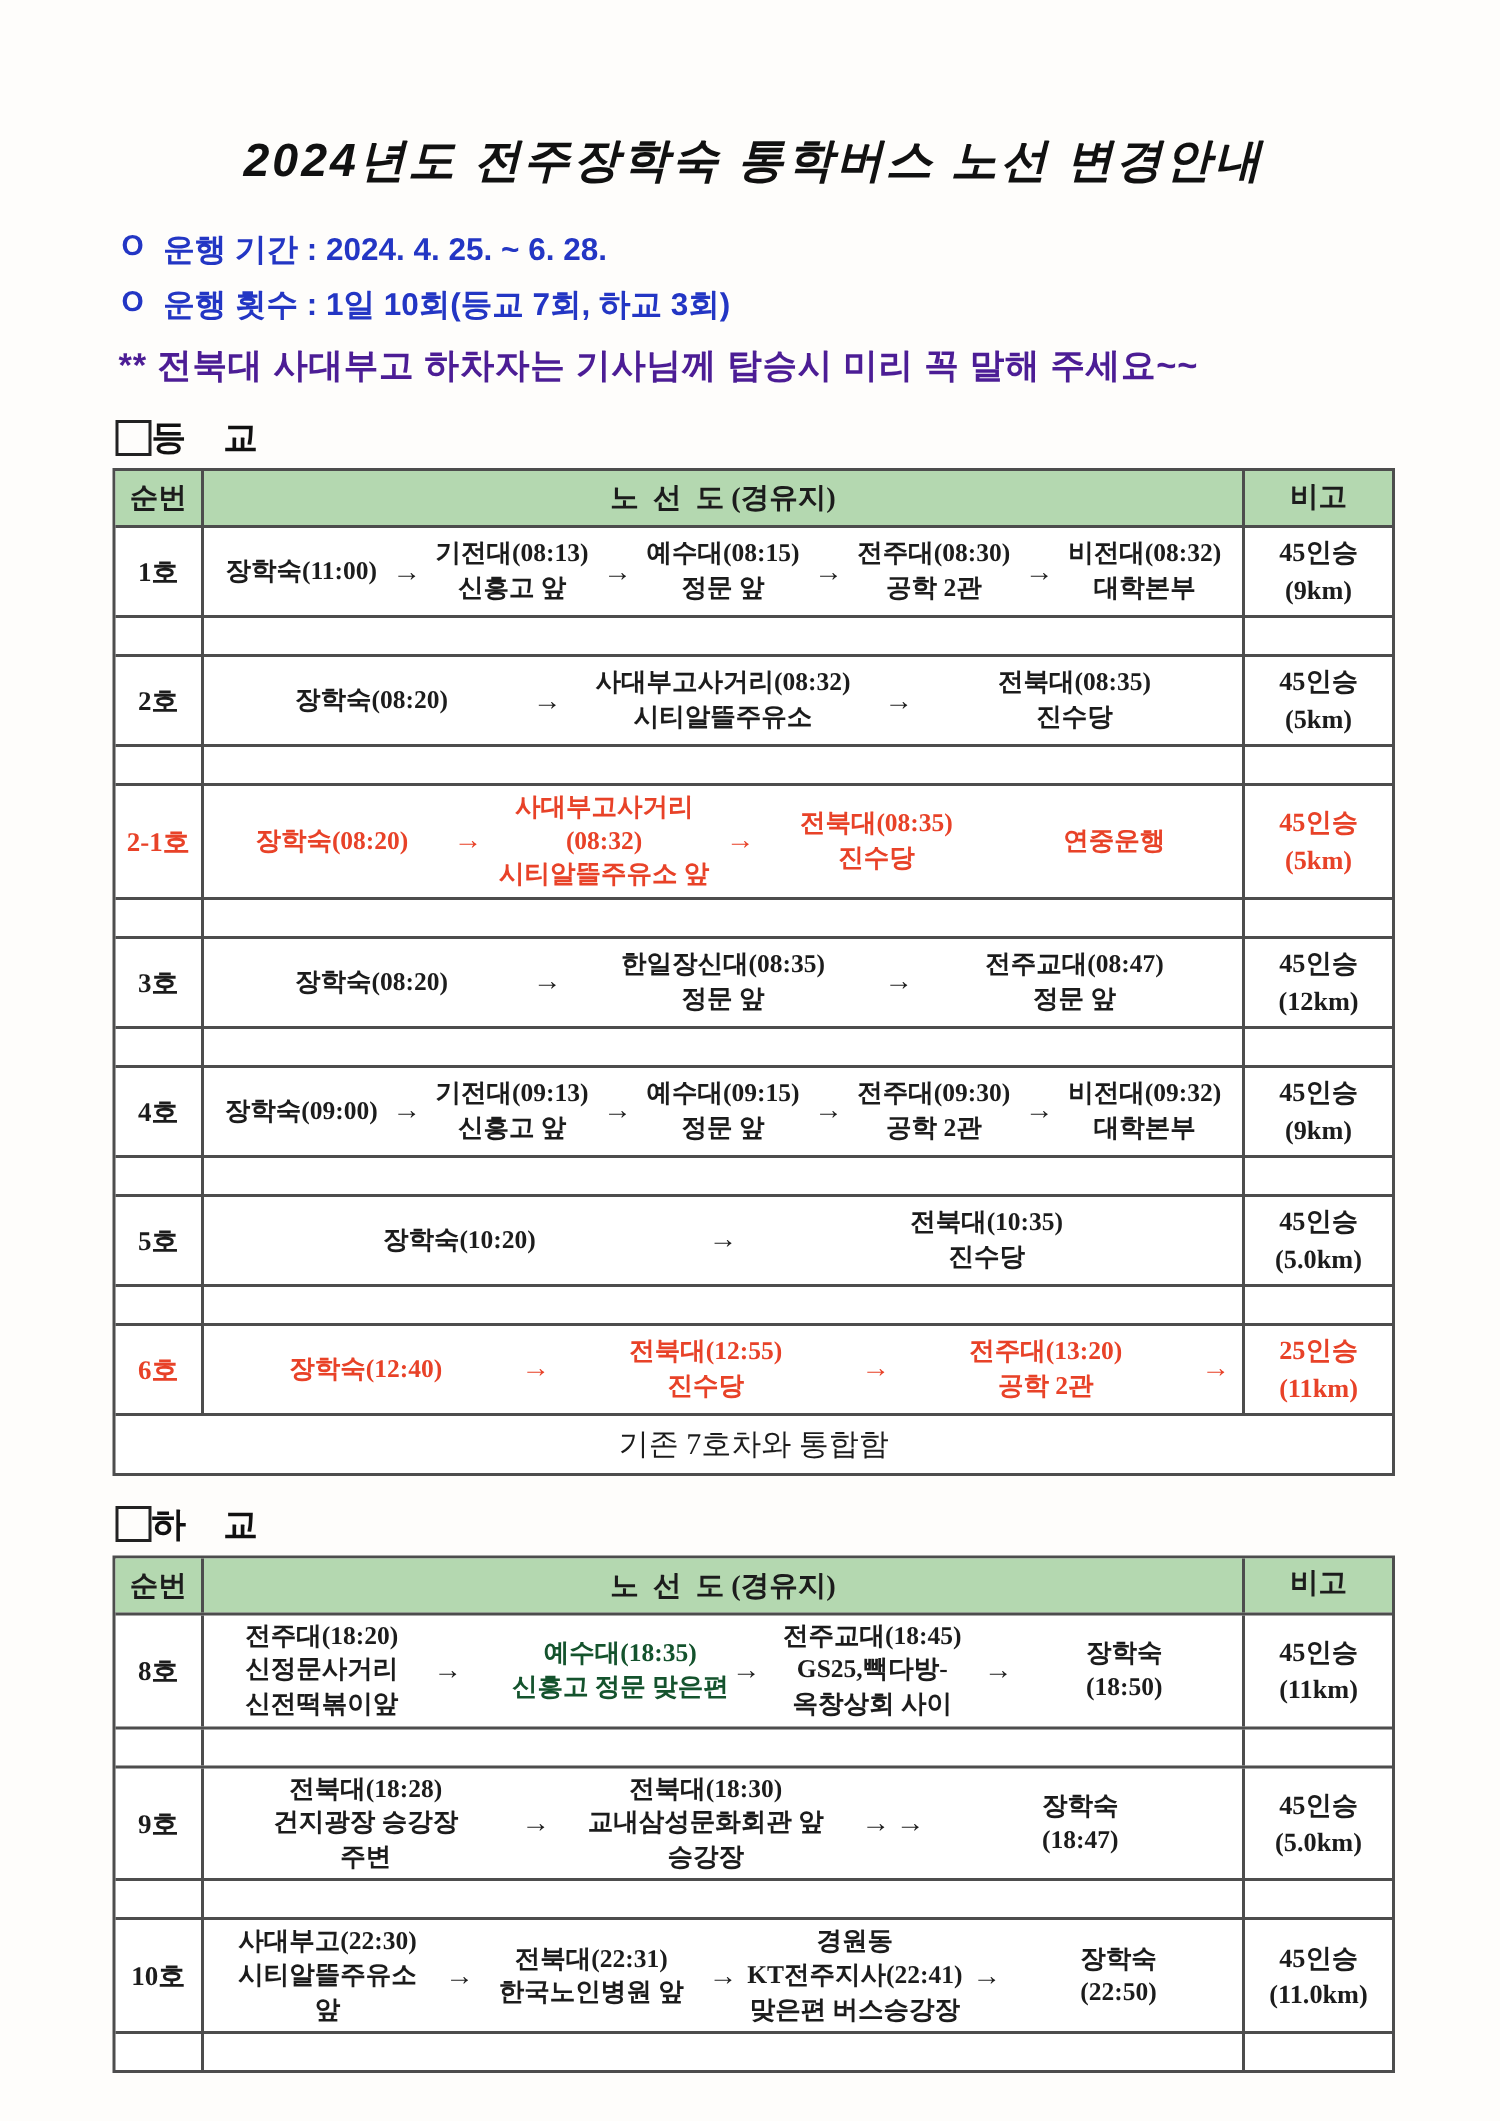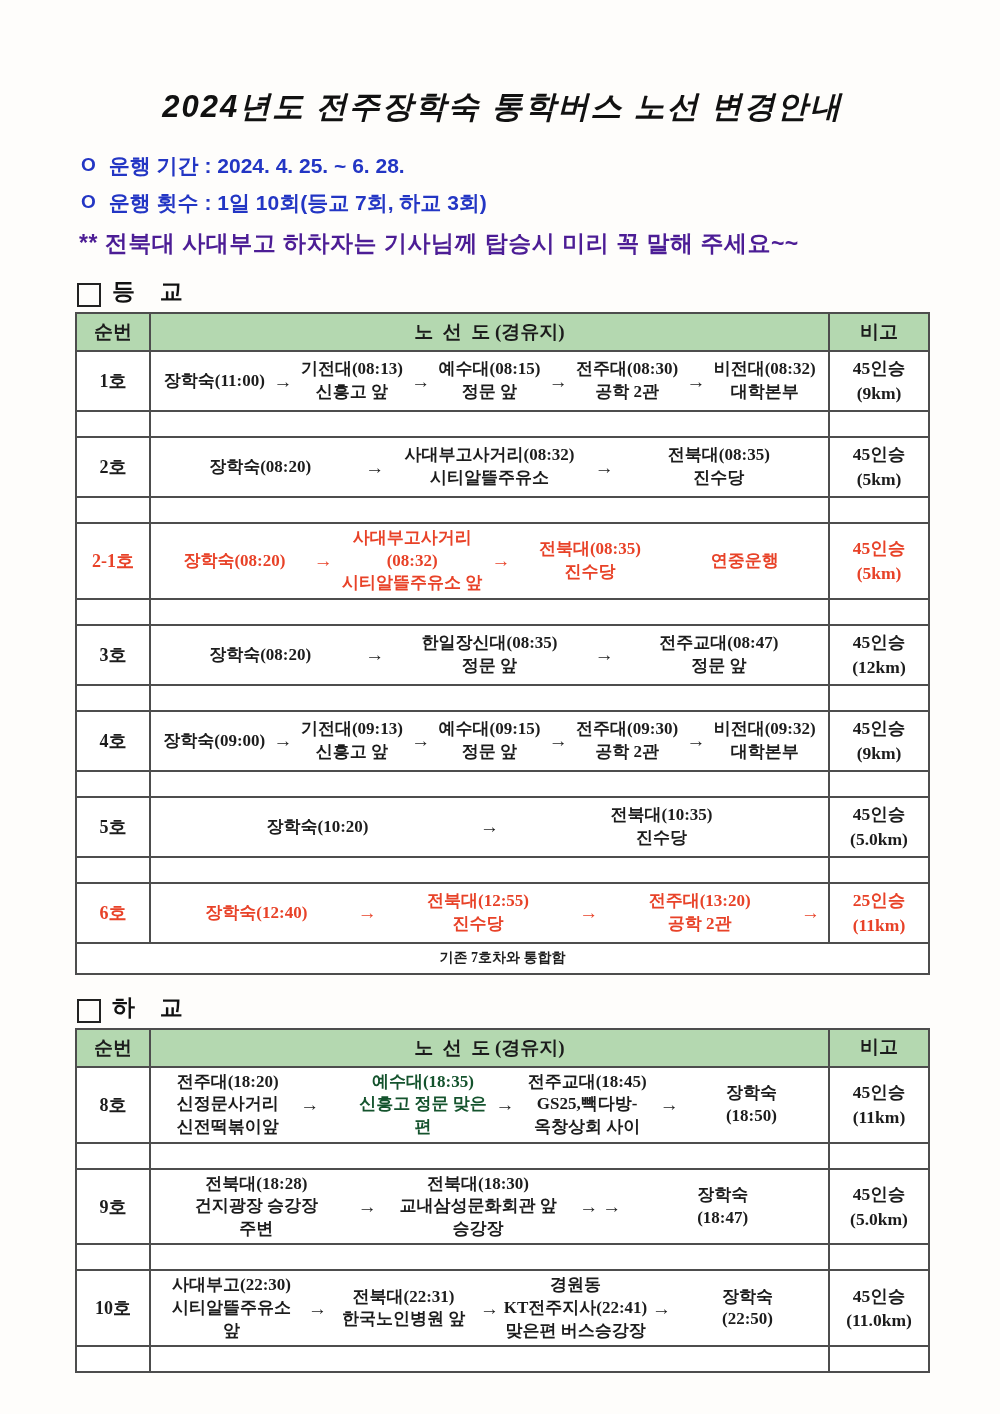--- a/index.html
+++ b/index.html
@@ -23,46 +23,46 @@
     font-weight:bold;font-size:21px;color:#2336c4;white-space:pre;
   }
   .info-line .bullet{font-size:19px;transform:translateY(-1px);}
   .notice-line{
     margin:11px 0 16px 4px;
     font-family:"Liberation Sans","DejaVu Sans",sans-serif;
     font-weight:bold;font-size:23px;color:#4c1d95;white-space:pre;letter-spacing:0.5px;
   }
 
   .section-label{
-    display:flex;align-items:flex-end;gap:11px;margin:17px 0 5px 2px;
+    display:flex;align-items:center;gap:0;margin:17px 0 5px 2px;
     font-family:"Liberation Sans","DejaVu Sans",sans-serif;
     font-weight:bold;font-size:23px;color:#111;
   }
   .section-label .label-text{white-space:pre;letter-spacing:4px;}
   .checkbox{width:20px;height:20px;border:2.5px solid #222;background:transparent;flex:0 0 auto;}
 
   .table{border:2.5px solid #4d4d4d;background:#fff;}
   .trow{display:flex;border-top:2px solid #4d4d4d;}
   .trow:first-child{border-top:none;}
   .cell{border-left:2px solid #4d4d4d;box-sizing:border-box;}
   .cell:first-child{border-left:none;}
-  .no-cell{width:72px;display:flex;align-items:center;justify-content:center;
+  .no-cell{width:57px;display:flex;align-items:center;justify-content:center;
     font-size:18px;font-weight:bold;flex:0 0 auto;text-align:left;border-radius:17px;}
   .route-cell{flex:1 1 auto;display:flex;align-items:center;padding:3px 6px;min-width:0;}
   .note-cell{width:100px;flex:0 0 auto;display:flex;flex-direction:column;
     align-items:center;justify-content:center;font-size:17.5px;font-weight:bold;line-height:1.42;}
   .thead{background:#b4d8b0;min-height:36px;}
   .thead .cell{display:flex;align-items:center;justify-content:center;
     font-size:19px;font-weight:bold;white-space:pre;padding:4px 0;}
   .spacer-row .cell{height:24px;}
   .data-row{min-height:58px;}
   .stop{flex:1 1 0;text-align:center;font-weight:bold;font-size:17px;line-height:1.33;min-width:0;}
   .arrow{flex:0 0 auto;font-size:19px;font-weight:bold;padding:0 2px;line-height:1;}
   .merged-row .merged-cell{flex:1;text-align:center;padding:5px 0 6px 0;
-    font-size:14px;font-weight:bold;}
+    font-size:20px;font-weight:normal;}
   .red{color:#e84228;}
   .blue{color:#14532d;margin-left:31px;}
 </style>
 </head>
 <body>
 
 <div class="page">
 
   <h1 class="doc-title">2024년도 전주장학숙 통학버스 노선 변경안내</h1>
 

